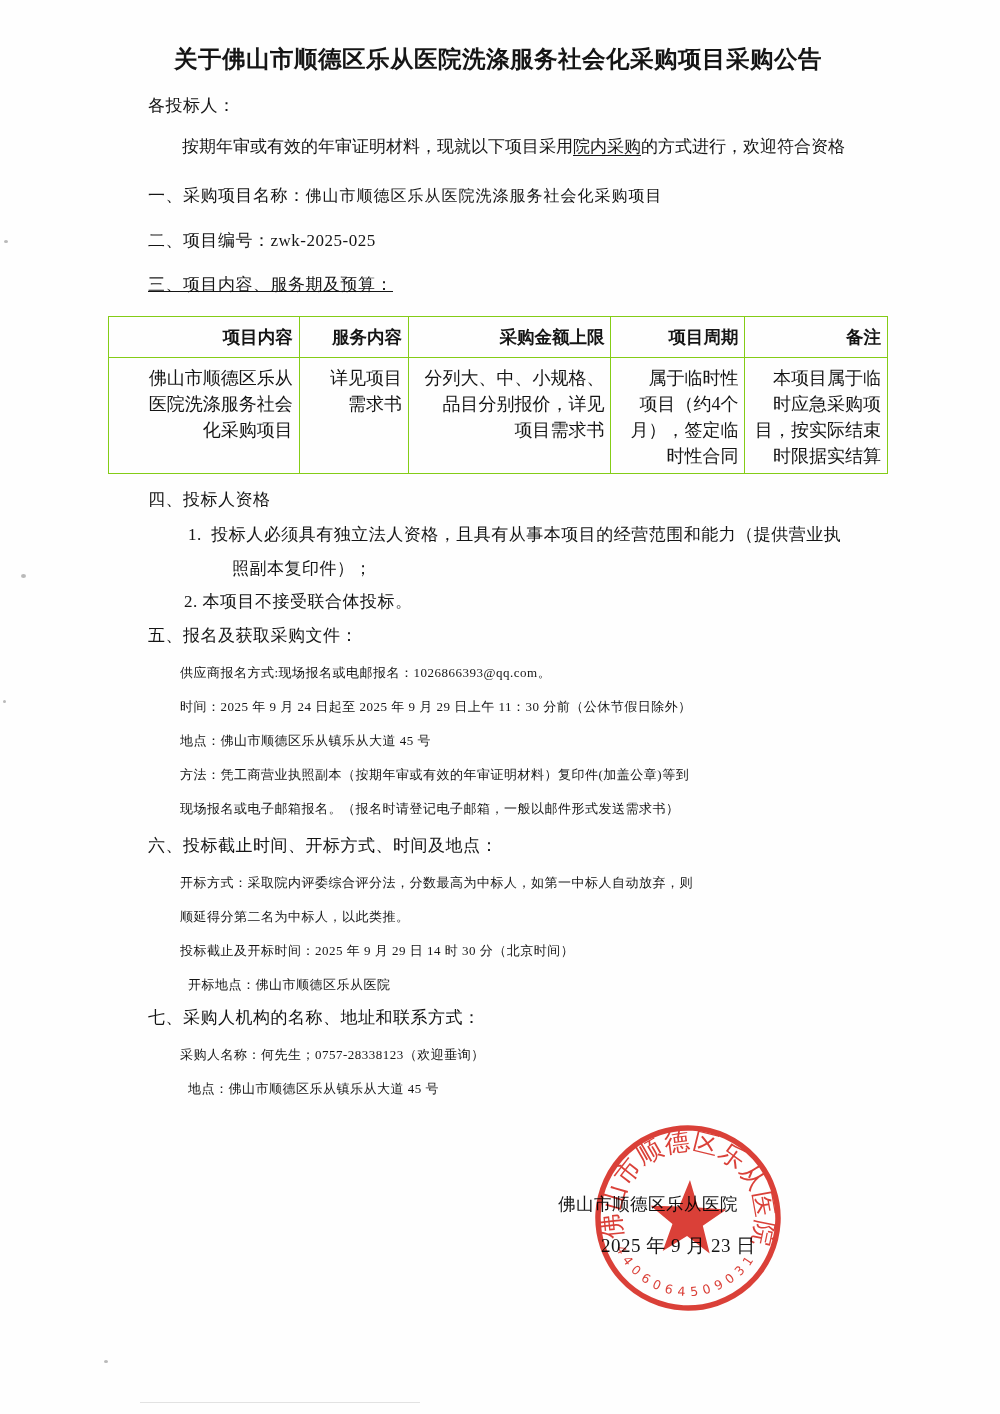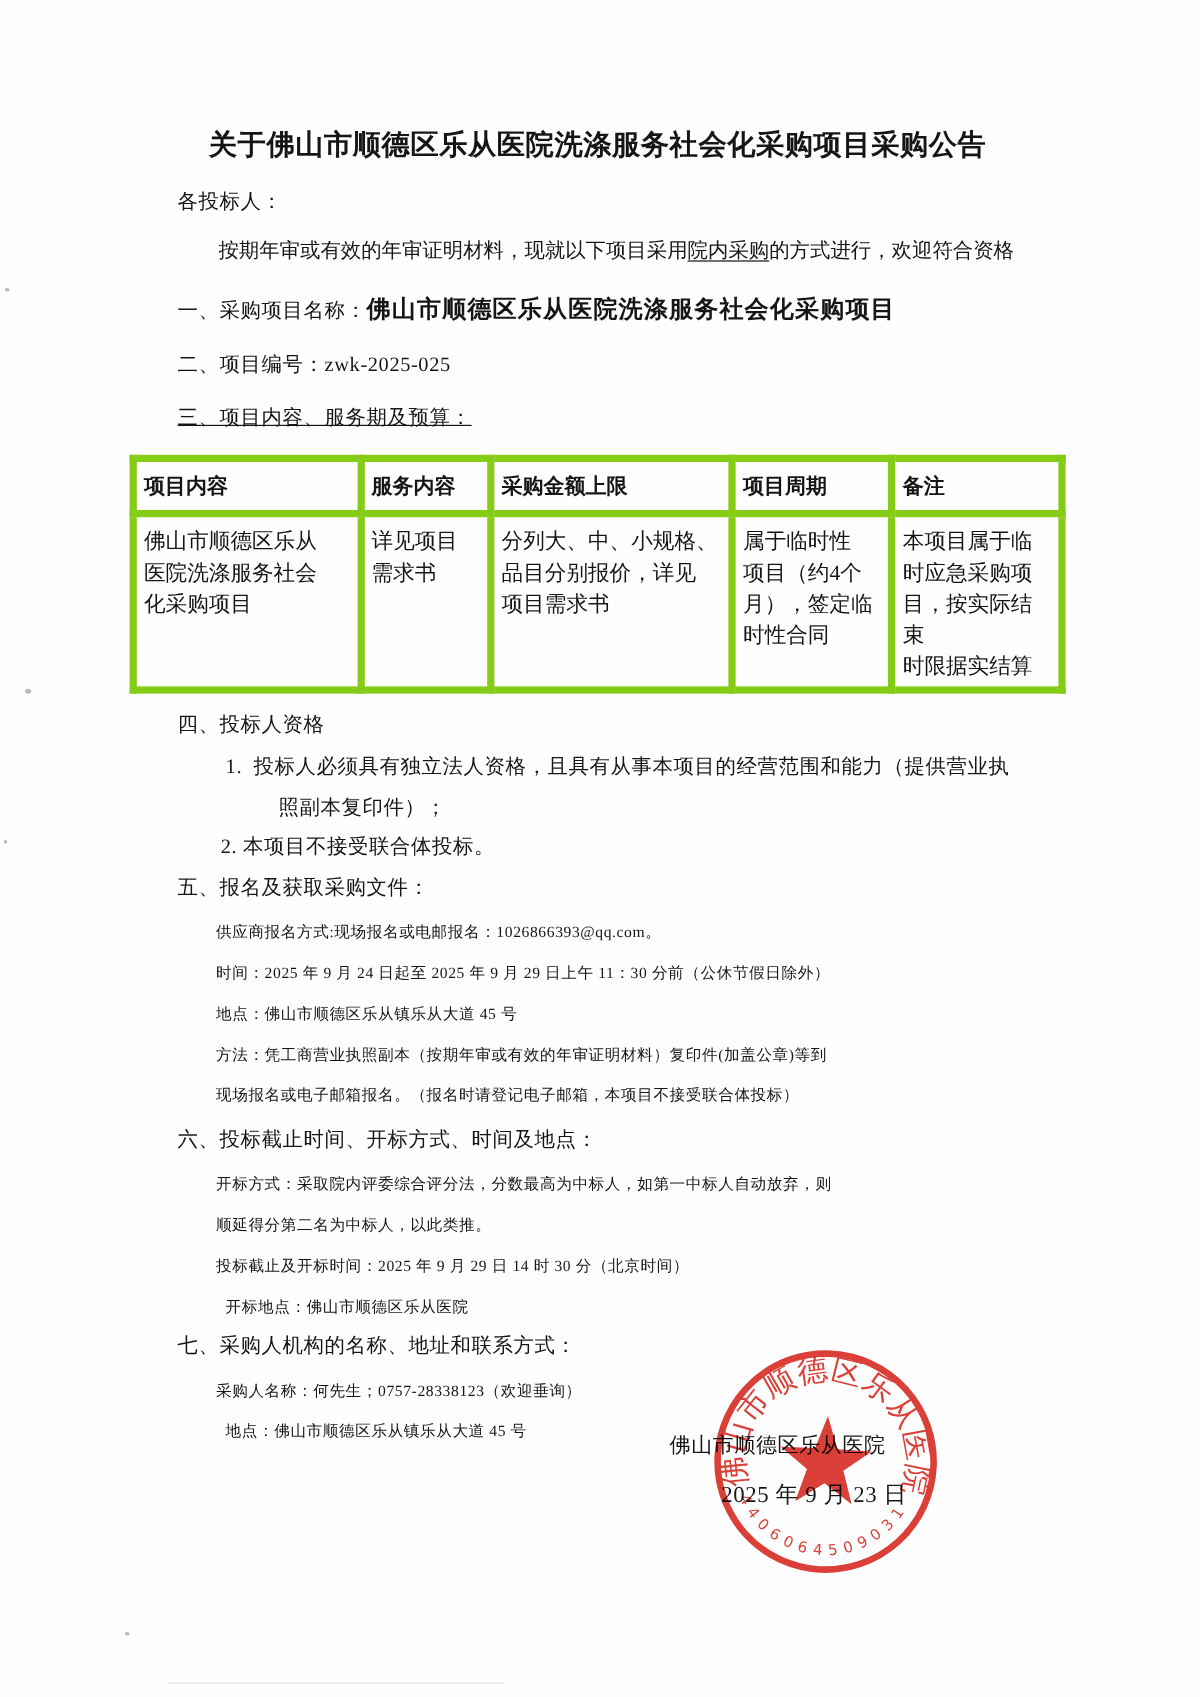--- a/index.html
+++ b/index.html
@@ -1,55 +1,55 @@
 <!DOCTYPE html>
 <html><head>
 <meta charset="utf-8">
 <style>
   html,body{margin:0;padding:0;background:#ffffff;}
   .page{
     position:relative;
     width:1000px;height:1414px;
     background:#fefefe;
     box-sizing:border-box;
-    padding:104px 112px 0 108px;
+    padding:42px 112px 0 108px;
     font-family:"Liberation Serif","DejaVu Serif",serif;
     color:#151515;
     overflow:hidden;
   }
   .title{
     margin:0;
     font-size:23.5px;
     font-weight:bold;
     letter-spacing:.5px;
     text-align:center;
     line-height:34px;
   }
   .line{white-space:pre-wrap;letter-spacing:.5px;}
   .salutation{margin:12px 0 0 40px;font-size:17px;line-height:36px;}
   .intro{margin:4px 0 0 40px;font-size:17px;}
   .intro .pline{line-height:38px;white-space:pre-wrap;}
   .intro .first{text-indent:34px;}
   .u{text-decoration:underline;text-underline-offset:3px;}
   .sec{margin-left:40px;font-size:17px;letter-spacing:.5px;white-space:pre-wrap;}
   .s1{margin-top:12px;line-height:36px;}
-  .s1 .big{font-size:20px;font-weight:bold;letter-spacing:1px;}
+  .s1 .big{font-size:16px;font-weight:normal;letter-spacing:1px;}
   .s2{margin-top:12px;line-height:30px;}
   .s3{margin-top:14px;line-height:30px;text-decoration:underline;}
   .s4{margin-top:10px;line-height:32px;}
   .doc-table{
     width:100%;
     margin-top:16px;
     border-collapse:collapse;
     table-layout:fixed;
     font-size:18px;
   }
   .doc-table th,.doc-table td{
-    border:6px solid #84cc16;
-    text-align:left;
+    border:1px solid #84cc16;
+    text-align:right;
     white-space:pre-line;
     padding:4px 6px;
   }
   .doc-table th{height:32px;font-weight:bold;vertical-align:middle;font-size:17.5px;}
   .doc-table td{height:100px;vertical-align:top;line-height:26px;padding-top:7px;}
   .c1{width:24.5%;} .c2{width:14%;} .c3{width:26%;} .c4{width:17.2%;} .c5{width:18.3%;}
   .item1a{margin:2px 0 0 80px;font-size:17px;line-height:34px;}
   .item1b{margin:0 0 0 124px;font-size:17px;line-height:34px;}
   .item2{margin:0 0 0 76px;font-size:17px;line-height:32px;}
   .s5{margin-top:2px;line-height:32px;}
@@ -130,21 +130,21 @@
   <div class="sec s4">四、投标人资格</div>
   <div class="line item1a">1.  投标人必须具有独立法人资格，且具有从事本项目的经营范围和能力（提供营业执</div>
   <div class="line item1b">照副本复印件）；</div>
   <div class="line item2">2. 本项目不接受联合体投标。</div>
 
   <div class="sec s5">五、报名及获取采购文件：</div>
   <div class="line detail first">供应商报名方式:现场报名或电邮报名：1026866393@qq.com。</div>
   <div class="line detail">时间：2025 年 9 月 24 日起至 2025 年 9 月 29 日上午 11：30 分前（公休节假日除外）</div>
   <div class="line detail">地点：佛山市顺德区乐从镇乐从大道 45 号</div>
   <div class="line detail">方法：凭工商营业执照副本（按期年审或有效的年审证明材料）复印件(加盖公章)等到</div>
-  <div class="line detail">现场报名或电子邮箱报名。（报名时请登记电子邮箱，本项目不接受联合体投标）</div>
+  <div class="line detail">现场报名或电子邮箱报名。（报名时请登记电子邮箱，一般以邮件形式发送需求书）</div>
 
   <div class="sec s6">六、投标截止时间、开标方式、时间及地点：</div>
   <div class="line detail first">开标方式：采取院内评委综合评分法，分数最高为中标人，如第一中标人自动放弃，则</div>
   <div class="line detail">顺延得分第二名为中标人，以此类推。</div>
   <div class="line detail">投标截止及开标时间：2025 年 9 月 29 日 14 时 30 分（北京时间）</div>
   <div class="line detail shift">开标地点：佛山市顺德区乐从医院</div>
 
   <div class="sec s7">七、采购人机构的名称、地址和联系方式：</div>
   <div class="line detail first">采购人名称：何先生；0757-28338123（欢迎垂询）</div>
   <div class="line detail shift">地点：佛山市顺德区乐从镇乐从大道 45 号</div>

